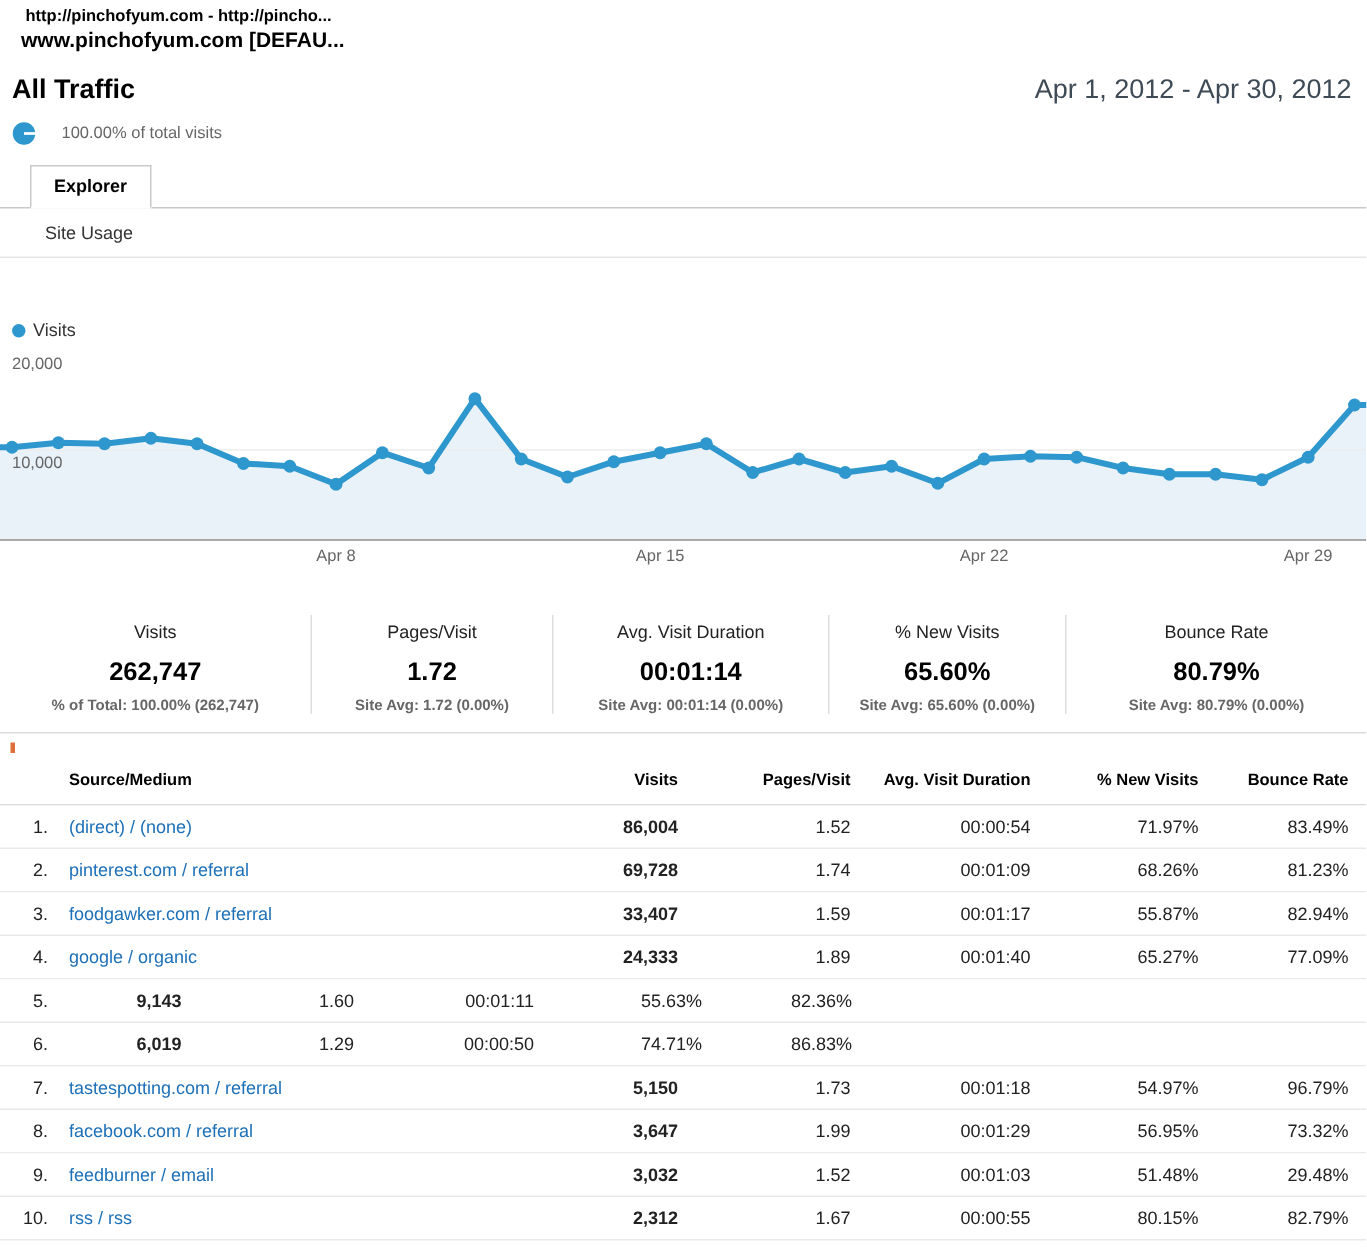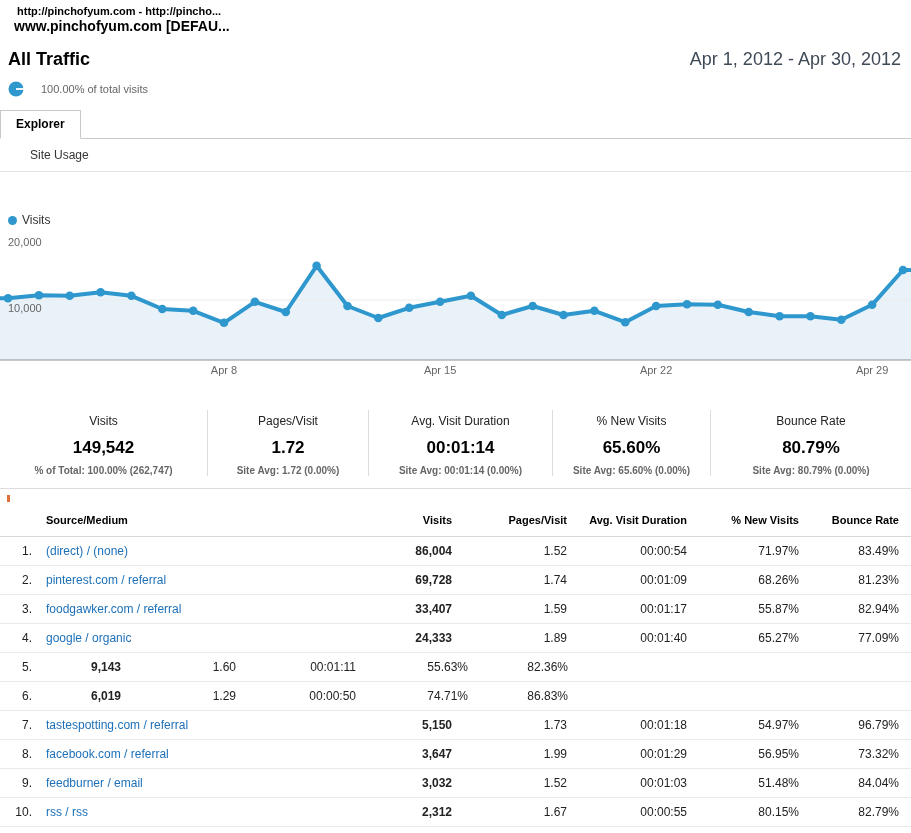--- a/index.html
+++ b/index.html
@@ -13,21 +13,21 @@
   .titlebar .l1 { font-size:11px; font-weight:bold; color:#000; }
   .titlebar .l2 { font-size:14px; font-weight:bold; color:#000; margin-left:-3px; margin-top:1px; }
 
   .report-header { display:flex; justify-content:space-between; align-items:baseline; padding:15px 10px 0 8px; }
   .report-title { font-size:18px; font-weight:bold; color:#000; }
   .date-range { font-size:18px; color:#3f4a57; cursor:pointer; }
 
   .segment-row { display:flex; align-items:center; gap:17px; padding:11px 0 0 8px; cursor:pointer; }
   .segment-label { font-size:11px; color:#666; }
 
-  .tabbar { margin-top:13px; border-bottom:1px solid #c9c9c9; padding-left:0; }
+  .tabbar { margin-top:13px; border-bottom:1px solid #c9c9c9; padding-left:20px; }
   .tab {
     display:inline-block; padding:6px 15px 7px 15px; margin-bottom:-1px;
     border:1px solid #c9c9c9; border-bottom:1px solid #ffffff;
     background:#fff; font-size:12px; font-weight:bold; color:#000; cursor:pointer;
   }
   .subtabs { padding:9px 0 9px 30px; font-size:12px; color:#333; border-bottom:1px solid #e5e5e5; cursor:pointer; }
 
   .chart-section { margin-top:40px; }
   .legend { display:flex; align-items:center; gap:5px; padding-left:8px; font-size:12px; color:#333; height:16px; }
   .legend-dot { width:9px; height:9px; border-radius:50%; }
@@ -132,21 +132,21 @@
       <text x="224.0" y="144" text-anchor="middle">Apr 8</text>
       <text x="440.1" y="144" text-anchor="middle">Apr 15</text>
       <text x="656.1" y="144" text-anchor="middle">Apr 22</text>
       <text x="872.1" y="144" text-anchor="middle">Apr 29</text>
     </svg>
 </div>
 
 <div class="metrics-row">
   <div class="metric m1">
     <div class="mlabel">Visits</div>
-    <div class="mvalue">149,542</div>
+    <div class="mvalue">262,747</div>
     <div class="msub">% of Total: 100.00% (262,747)</div>
   </div>
   <div class="metric m2">
     <div class="mlabel">Pages/Visit</div>
     <div class="mvalue">1.72</div>
     <div class="msub">Site Avg: 1.72 (0.00%)</div>
   </div>
   <div class="metric m3">
     <div class="mlabel">Avg. Visit Duration</div>
     <div class="mvalue">00:01:14</div>
@@ -256,21 +256,21 @@
         <span class="c-bounce">73.32%</span>
         <span class="tpad-r"></span>
       </div>
       <div class="trow">
         <span class="c-rank">9.</span>
         <span class="c-source link">feedburner / email</span>
         <span class="c-visits">3,032</span>
         <span class="c-pages">1.52</span>
         <span class="c-dur">00:01:03</span>
         <span class="c-new">51.48%</span>
-        <span class="c-bounce">84.04%</span>
+        <span class="c-bounce">29.48%</span>
         <span class="tpad-r"></span>
       </div>
       <div class="trow">
         <span class="c-rank">10.</span>
         <span class="c-source link">rss / rss</span>
         <span class="c-visits">2,312</span>
         <span class="c-pages">1.67</span>
         <span class="c-dur">00:00:55</span>
         <span class="c-new">80.15%</span>
         <span class="c-bounce">82.79%</span>

